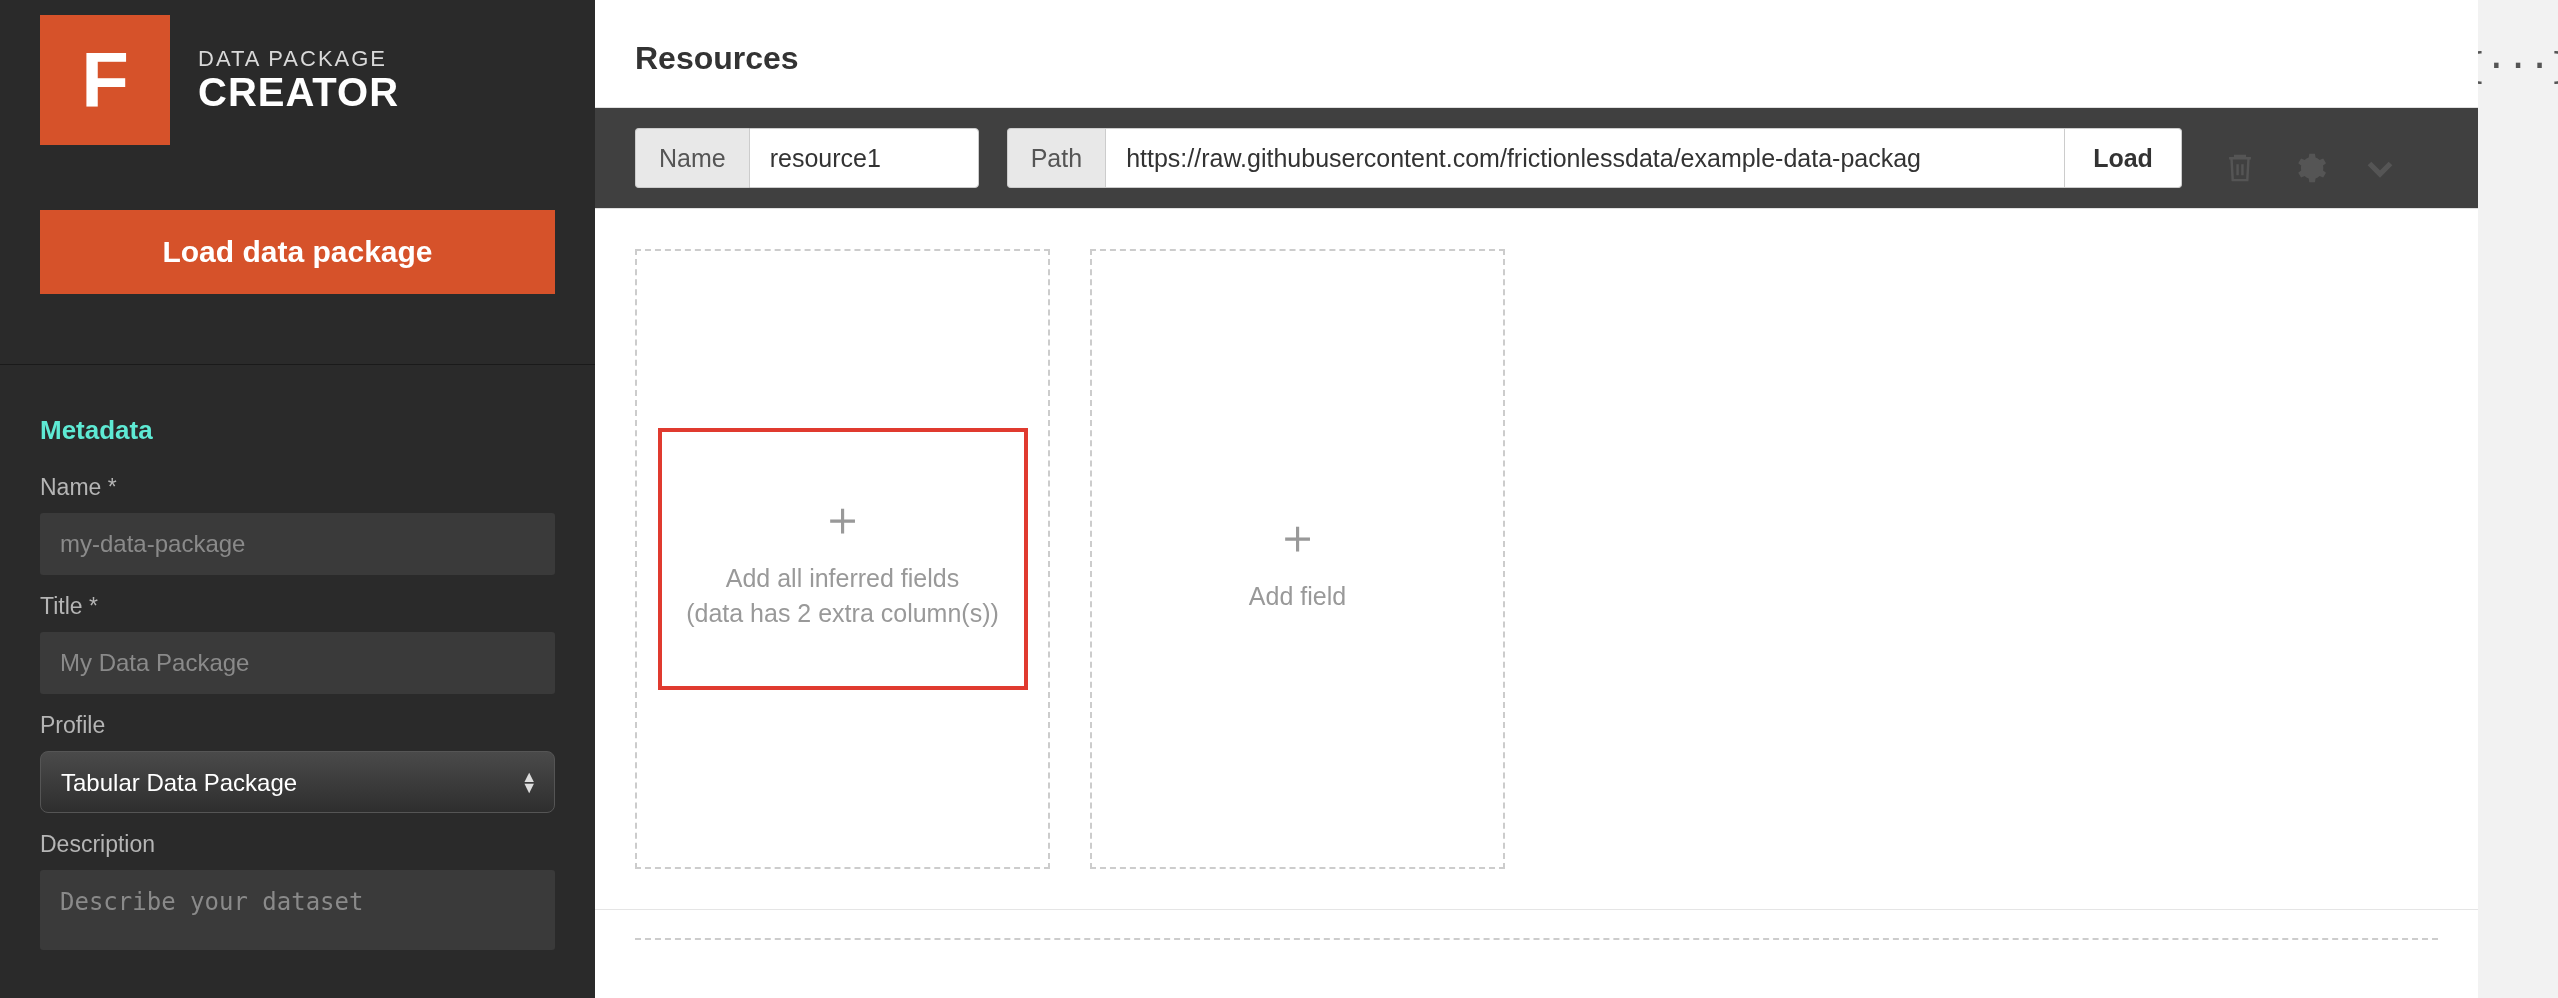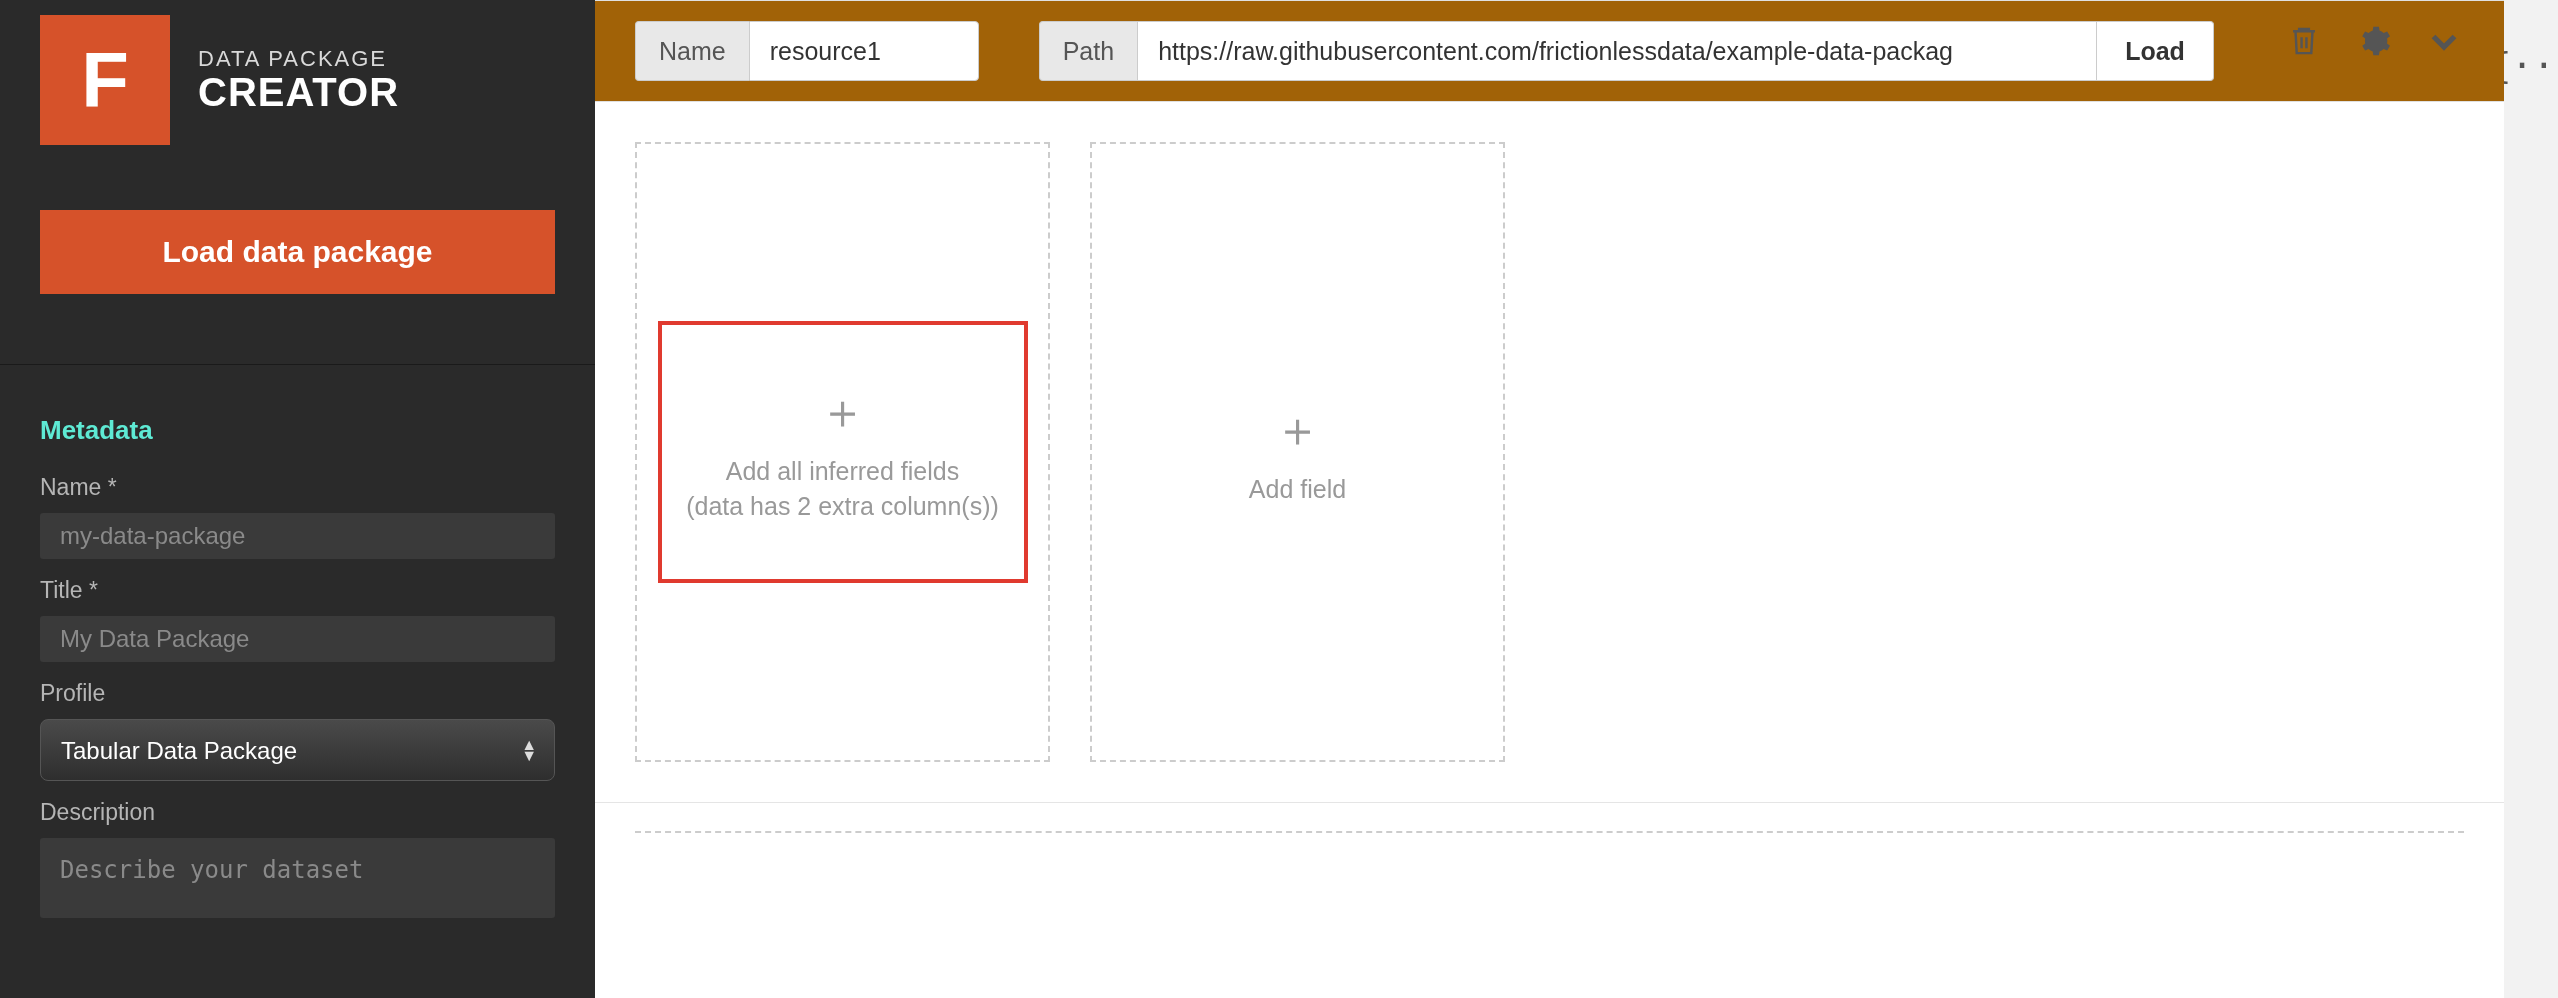--- a/index.html
+++ b/index.html
@@ -75,21 +75,21 @@
   margin-bottom: 28px;
 }
 .field-label {
   font-size: 23px;
   color: #b5b5b5;
   margin-bottom: 12px;
   margin-top: 18px;
 }
 .field-input {
   width: 100%;
-  height: 46px;
+  height: 62px;
   background: #3a3a3a;
   border: none;
   padding: 0 20px;
   font-size: 24px;
   color: #fff;
   border-radius: 3px;
 }
 .field-input::placeholder { color: #8a8a8a; }
 .field-select {
   width: 100%;
@@ -137,27 +137,27 @@
 }
 .main-header {
   padding: 40px 40px 30px 40px;
 }
 .resources-title {
   font-size: 32px;
   font-weight: 700;
   color: #333;
 }
 .resource-bar {
-  background: #a16207;
+  background: #404040;
   border-top: 1px solid #e0e0e0;
   border-bottom: 1px solid #e0e0e0;
   padding: 20px 40px;
   display: flex;
-  align-items: flex-start;
-  gap: 60px;
+  align-items: flex-end;
+  gap: 28px;
 }
 .input-group {
   display: flex;
   align-items: stretch;
 }
 .input-label {
   background: #e8e8e8;
   border: 1px solid #ccc;
   border-right: none;
   padding: 0 23px;
@@ -294,20 +294,23 @@
       </select>
       <div class="select-arrows">▲<br>▼</div>
     </div>
 
     <div class="field-label">Description</div>
     <textarea class="field-textarea" placeholder="Describe your dataset" style=""></textarea>
   </div>
 </div>
 
 <div class="main">
+  <div class="main-header">
+    <div class="resources-title">Resources</div>
+  </div>
 
   <div class="resource-bar">
     <div class="input-group">
       <div class="input-label">Name</div>
       <input class="input-field name-field" value="resource1" style="">
     </div>
     <div class="input-group" style="flex:0 0 auto;">
       <div class="input-label">Path</div>
       <input class="input-field path-field" value="https://raw.githubusercontent.com/frictionlessdata/example-data-packag" style="">
       <button class="load-action">Load</button>

